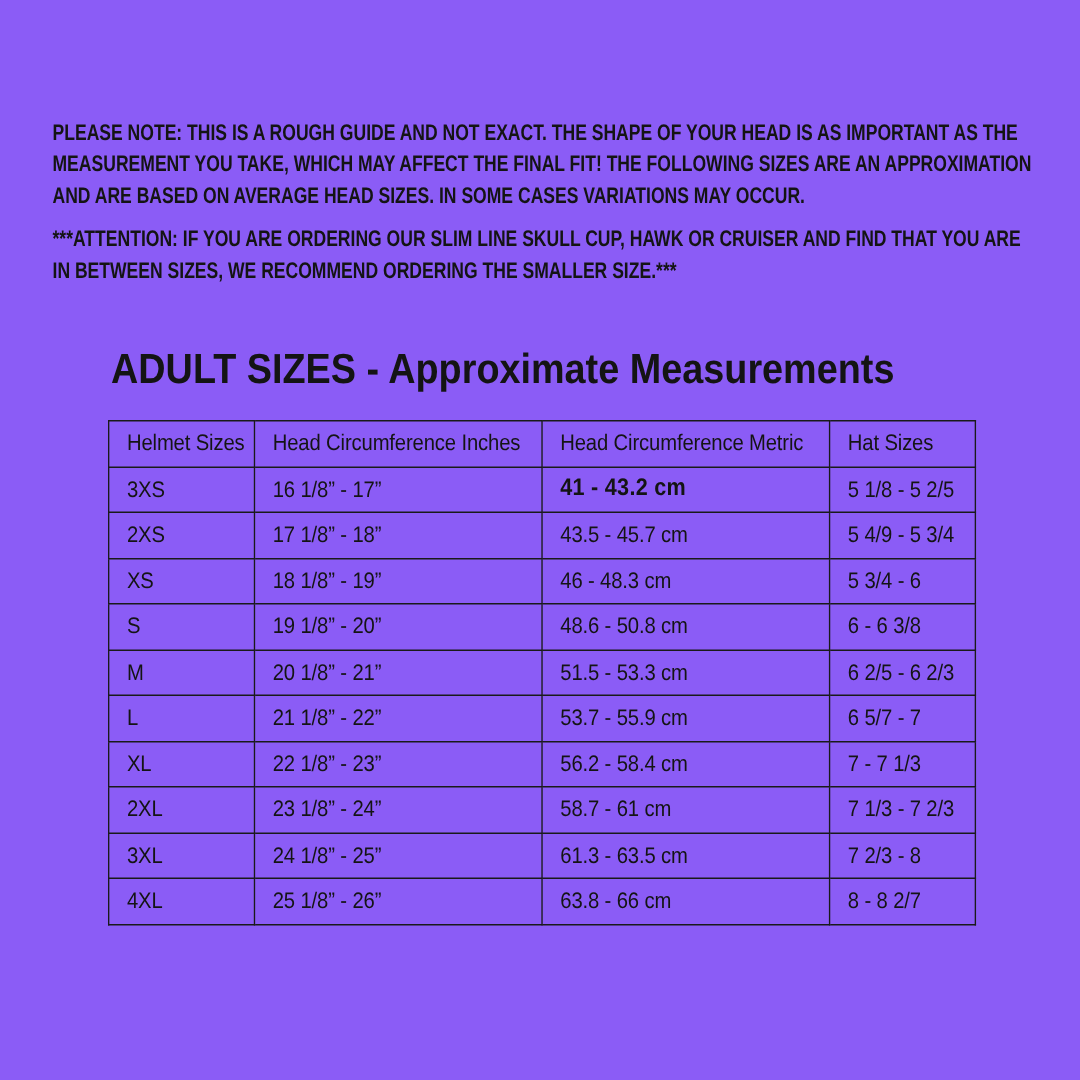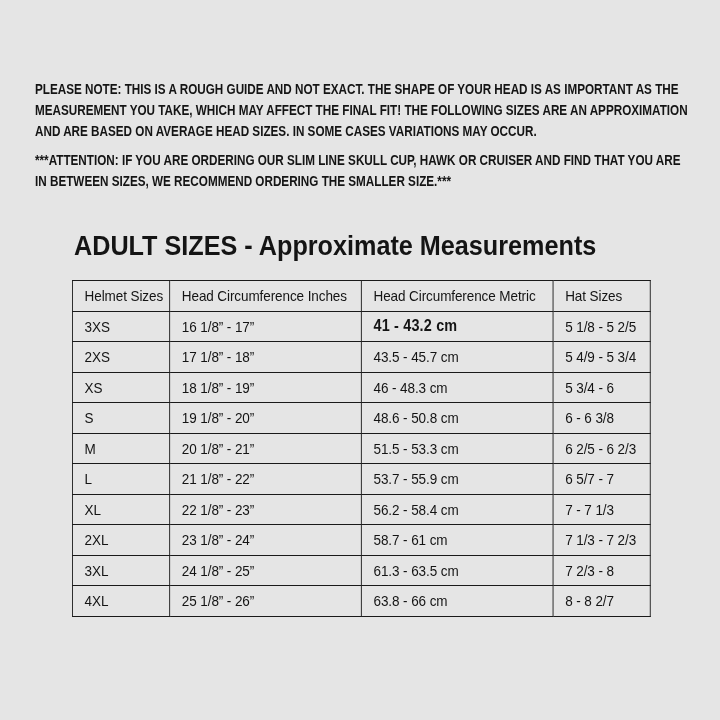--- a/index.html
+++ b/index.html
@@ -7,21 +7,21 @@
   body {
     background: #ffffff;
     color: #141414;
     font-family: "Liberation Sans", "DejaVu Sans", sans-serif;
   }
   .page {
     position: relative;
     width: 720px;
     height: 720px;
     overflow: hidden;
-    background: #e5e5e5;
+    background: #8b5cf6;
   }
   .note {
     font-weight: bold;
     font-size: 15px;
     line-height: 21px;
     width: 845px;               
     margin-left: 35px;
     transform: scaleX(0.78);    
     transform-origin: left top;
   }

